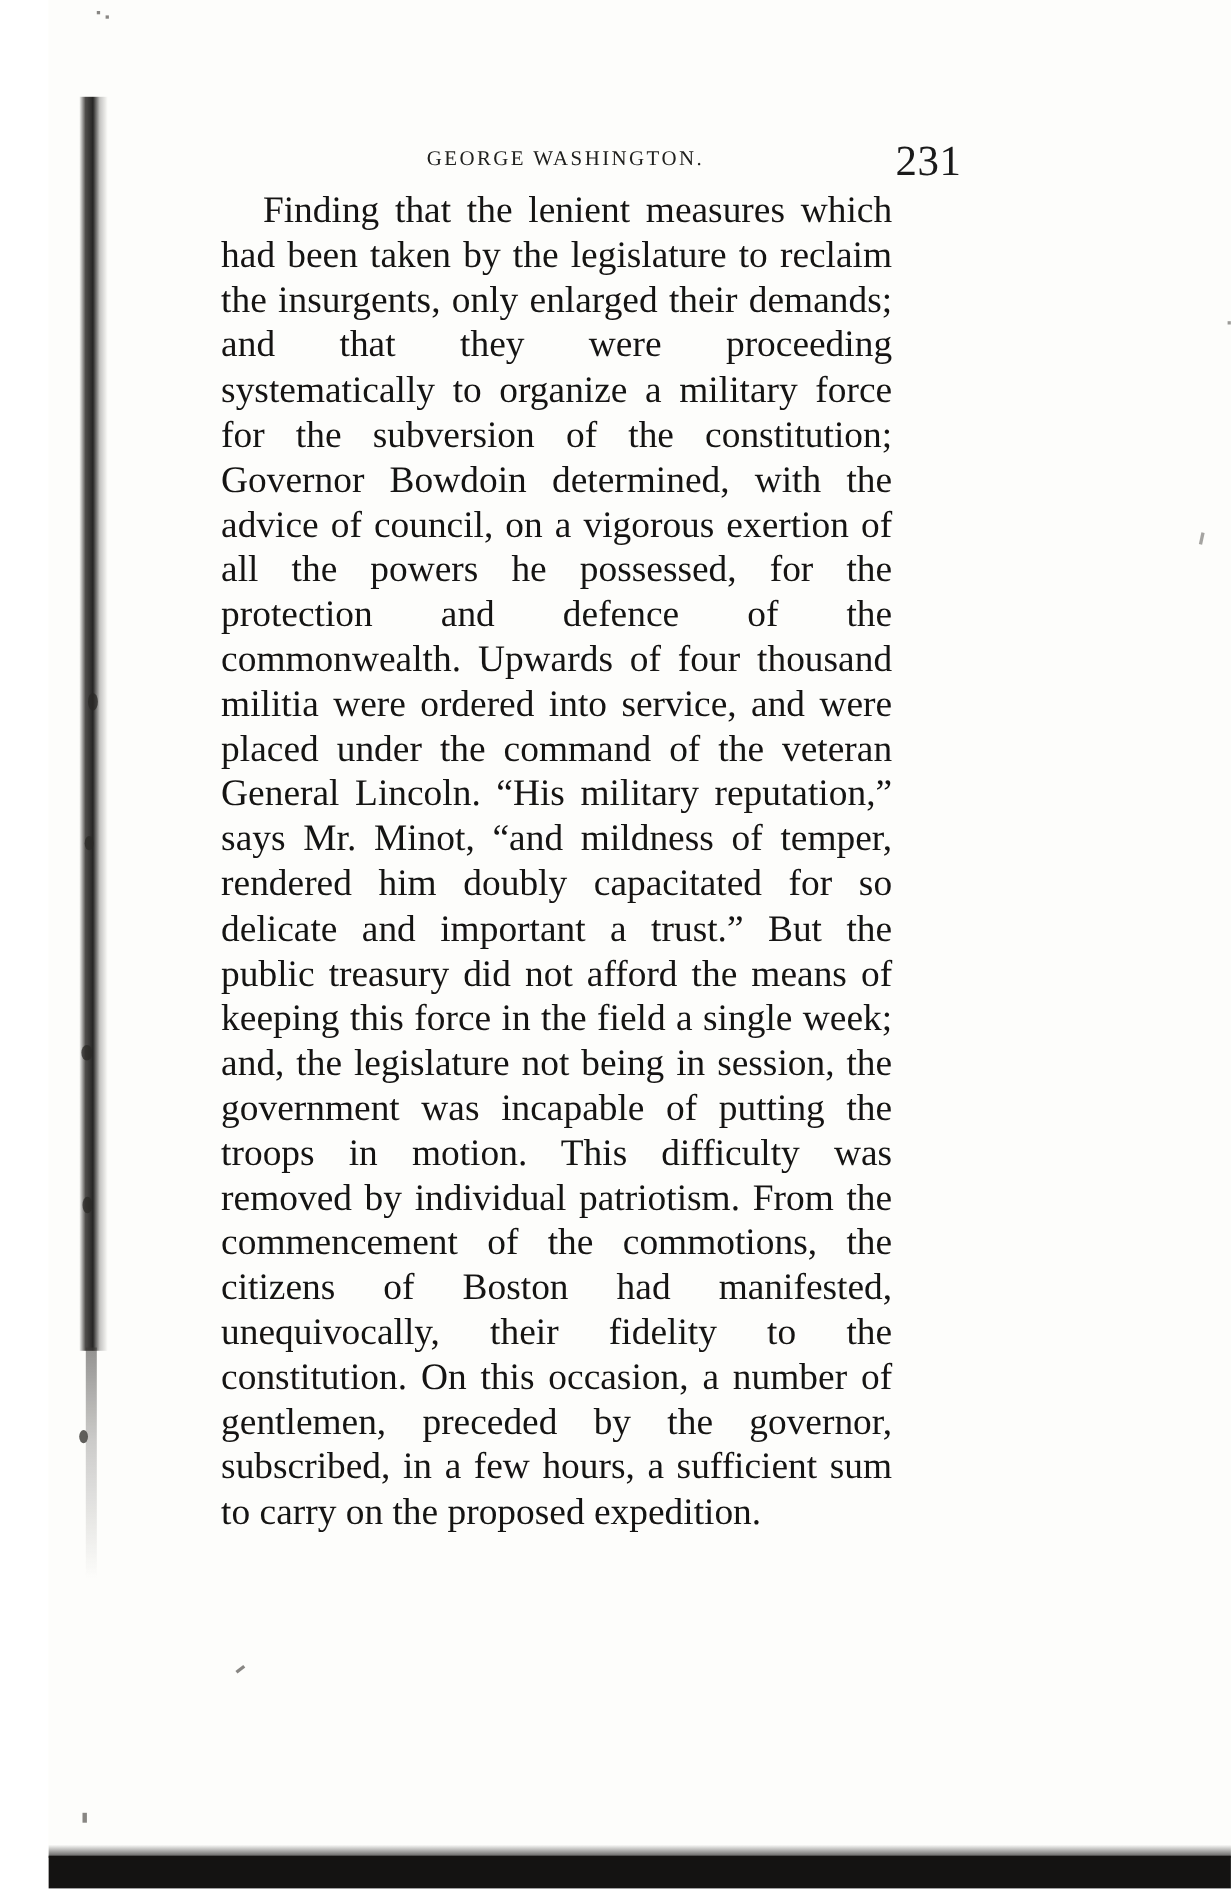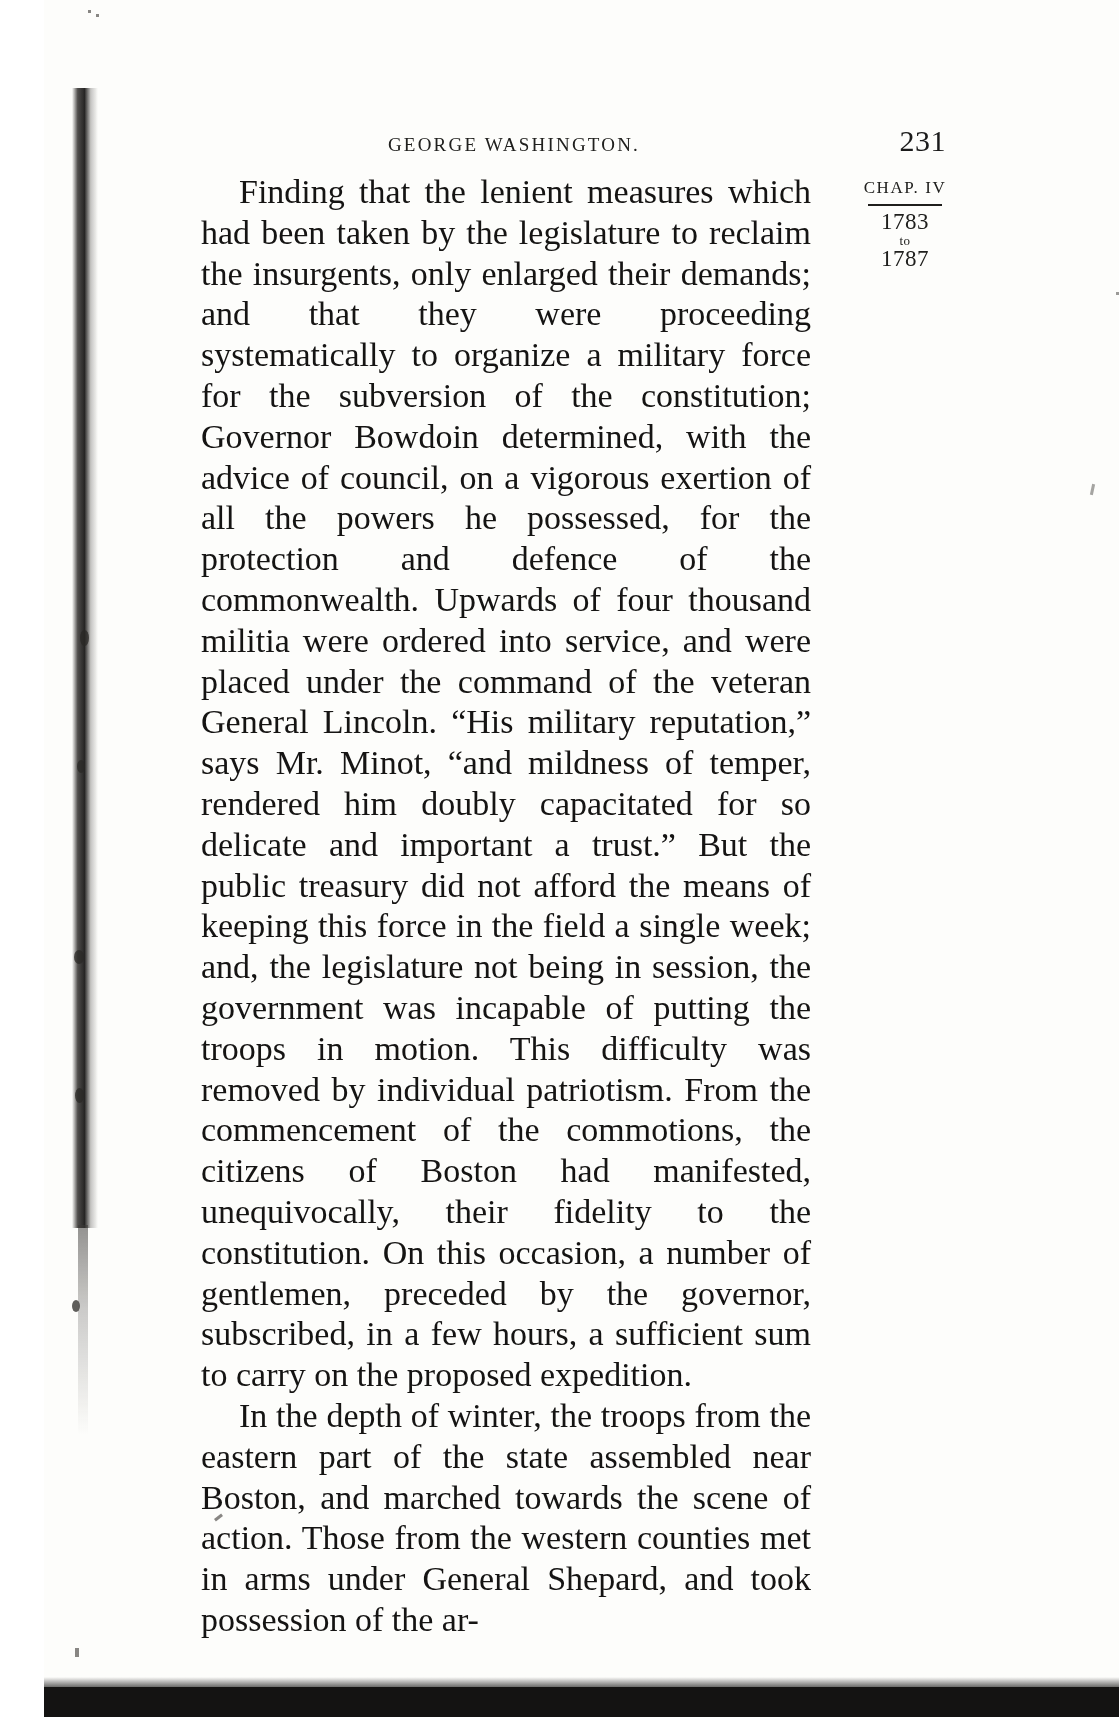--- a/index.html
+++ b/index.html
@@ -83,25 +83,25 @@
     width: 600px;
     text-align: center;
     font-size: 19px;
     letter-spacing: 2.2px;
     font-variant: small-caps;
     text-transform: uppercase;
     color: #20201e;
   }
   .folio {
     position: absolute;
-    left: 792px;
+    left: 770px;
     top: 124px;
     width: 110px;
-    text-align: right;
-    font-size: 30px;
+    text-align: left;
+    font-size: 39px;
     letter-spacing: 0.5px;
     color: #1a1a1a;
   }
 
   
   .margin-block {
     position: absolute;
     left: 786px;
     top: 178px;
     width: 150px;
@@ -166,26 +166,18 @@
   <div class="corner-fleck" style="left:52px; top:14px; width:3px; height:3px;"></div>
   <div class="corner-fleck" style="left:31px; top:1648px; width:4px; height:9px;"></div>
   <div class="corner-fleck" style="left:170px; top:1516px; width:9px; height:3px; transform:rotate(-38deg);"></div>
   <div class="corner-fleck" style="left:1047px; top:484px; width:3px; height:11px; transform:rotate(12deg); opacity:0.45;"></div>
   <div class="corner-fleck" style="left:1072px; top:292px; width:3px; height:3px; opacity:0.5;"></div>
   <div class="bottom-bar"></div>
 
   <div class="running-head">George Washington.</div>
   <div class="folio">231</div>
 
-  <div class="margin-block">
-    <div class="margin-chap">Chap. IV</div>
-    <div class="margin-rule"></div>
-    <div class="margin-year">1783</div>
-    <div class="margin-to">to</div>
-    <div class="margin-year">1787</div>
-  </div>
 
   <div class="body">
     <p>Finding that the lenient measures which had been taken by the legislature to reclaim the insurgents, only enlarged their demands; and that they were proceeding systematically to organize a military force for the subversion of the constitution; Governor Bowdoin determined, with the advice of council, on a vigorous exertion of all the powers he possessed, for the protection and defence of the commonwealth. Upwards of four thousand militia were ordered into service, and were placed under the command of the veteran General Lincoln. “His military reputation,” says Mr. Minot, “and mildness of temper, rendered him doubly capacitated for so delicate and important a trust.” But the public treasury did not afford the means of keeping this force in the field a single week; and, the legislature not being in session, the government was incapable of putting the troops in motion. This difficulty was removed by individual patriotism. From the commencement of the commotions, the citizens of Boston had manifested, unequivocally, their fidelity to the constitution. On this occasion, a number of gentlemen, preceded by the governor, subscribed, in a few hours, a sufficient sum to carry on the proposed expedition.</p>
-    <p>In the depth of winter, the troops from the eastern part of the state assembled near Boston, and marched towards the scene of action. Those from the western counties met in arms under General Shepard, and took possession of the ar-</p>
   </div>
 
 </div>
 
 </body></html>

